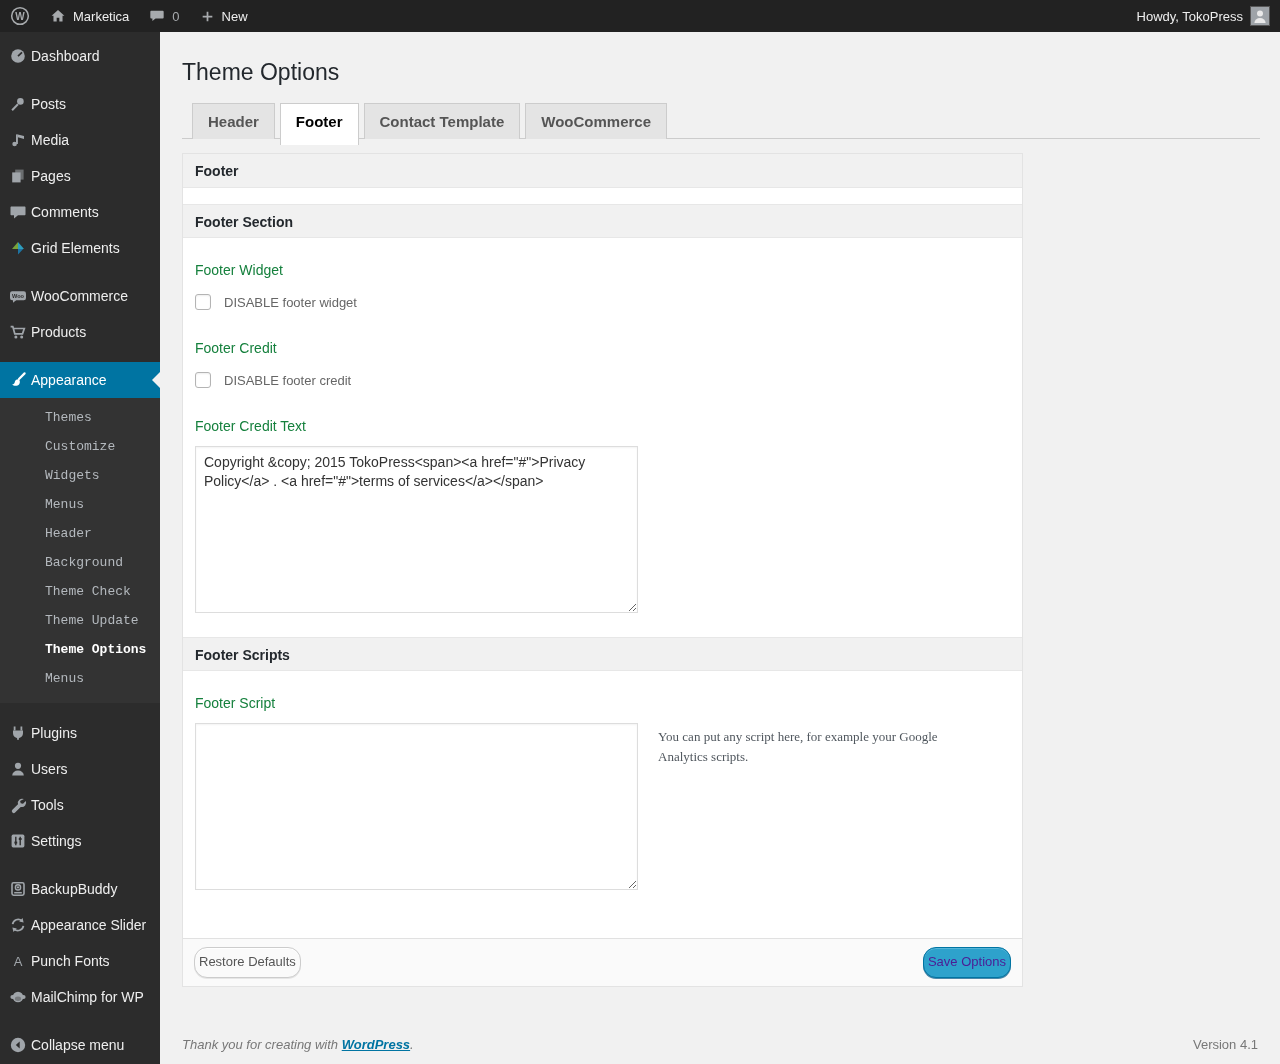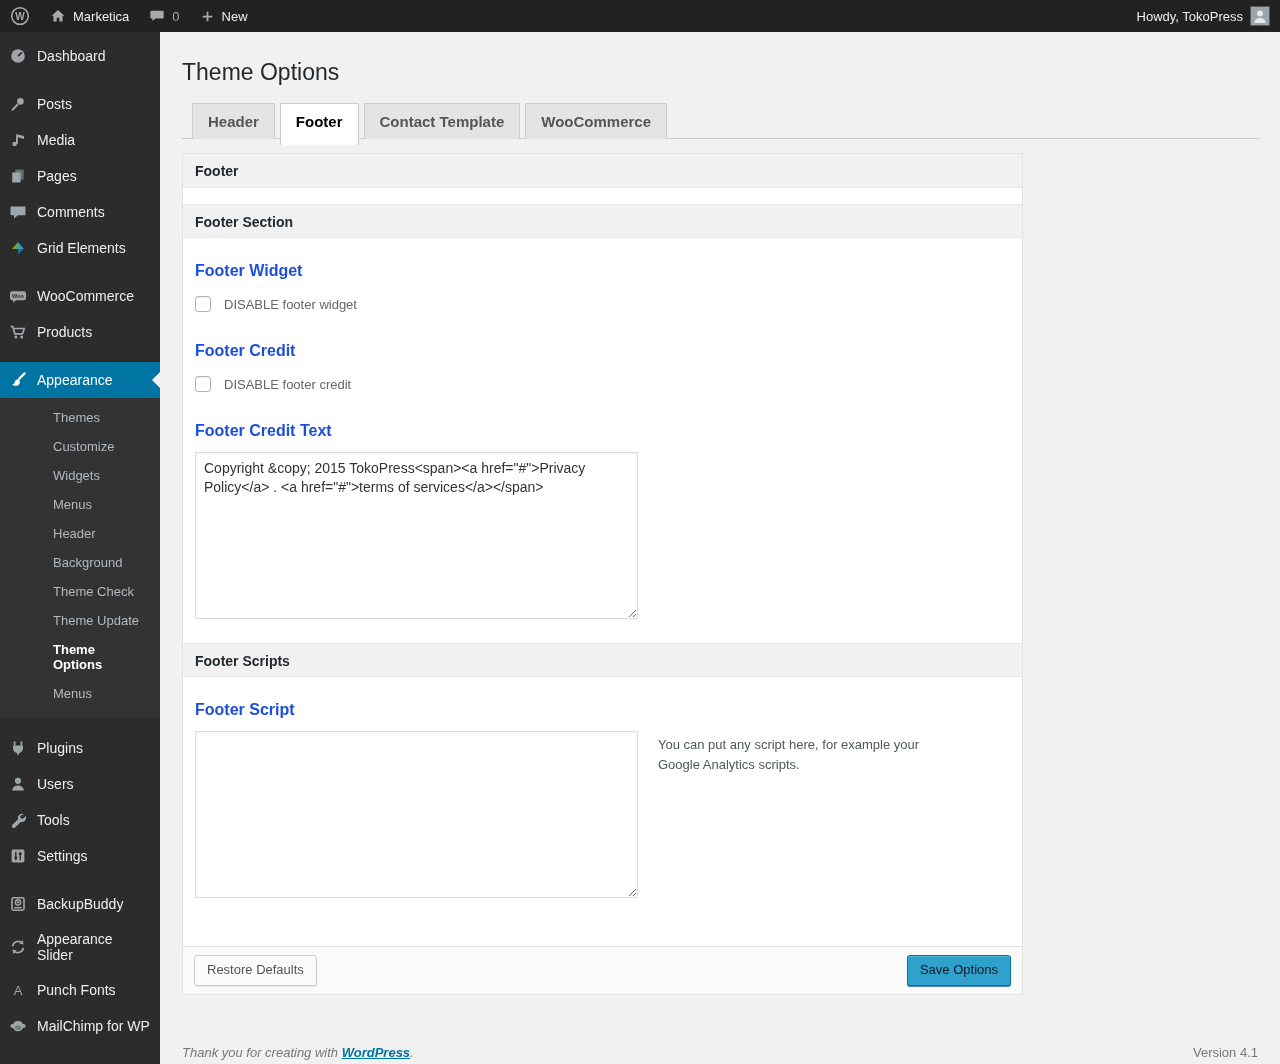--- a/index.html
+++ b/index.html
@@ -18,32 +18,32 @@
   .ab-item svg { display:block; }
   .ab-icon { color:#a7aaad; display:flex; align-items:center; }
   .ab-count { color:#a7aaad; }
   .ab-right { margin-left:auto; display:flex; align-items:center; }
   .wp-logo-circle { width:20px; height:20px; display:flex; align-items:center; justify-content:center; }
   .avatar { width:20px; height:20px; overflow:hidden; border:1px solid #555; }
   
   #layout { display:flex; min-height:1032px; }
   #sidebar { width:160px; flex-shrink:0; background:#2c2c2c; padding:6px 0 20px; }
   .menu-item {
-    display:flex; align-items:center; gap:9px; padding:9px 8px;
+    display:flex; align-items:center; gap:3px; padding:9px 8px;
     color:#eee; font-size:14px; cursor:pointer; position:relative;
   }
   .micon { width:20px; height:18px; color:#a0a5aa; display:flex; align-items:center; justify-content:center; flex-shrink:0; font-size:13px; }
   .menu-item.active { background:#0074a2; color:#fff; }
   .menu-item.active .micon { color:#fff; }
   .menu-item.active::after {
     content:""; position:absolute; right:0; top:50%; margin-top:-8px;
     border:8px solid transparent; border-right-color:#f1f1f1;
   }
   .menu-gap { height:12px; }
-  .submenu { background:#333; padding:5px 16px 10px; }
+  .submenu { background:#333; padding:5px 8px 10px;font-family:Liberation Mono, monospace; }
   .submenu-item { display:block; padding:7px 0 7px 37px; color:#b4b9be; font-size:13px; cursor:pointer; }
   .submenu-item.current { color:#fff; font-weight:bold; }
   
   #content { flex:1; padding:20px 20px 0 22px; background:#f1f1f1; }
   .page-title { font-size:23px; font-weight:500; color:#23282d; margin:0; padding:6px 0 4px; line-height:29px; }
   .nav-tabs { display:flex; align-items:flex-end; border-bottom:1px solid #ccc; margin-top:12px; padding-left:10px; }
   .nav-tab {
     background:#e4e4e4; border:1px solid #ccc; border-bottom:none;
     color:#555; font-size:15px; font-weight:600; padding:9px 15px;
     margin:0 5px -1px 0; cursor:pointer; white-space:nowrap;
@@ -55,47 +55,47 @@
   .panel { width:841px; background:#fff; border:1px solid #e3e3e3; margin-top:14px; }
   .panel-bar {
     background:#f1f1f1; height:34px; line-height:34px; padding:0 12px;
     font-size:14px; font-weight:600; color:#23282d;
   }
   .panel-bar.first { border-bottom:1px solid #e7e7e7; }
   .white-gap { height:16px; background:#fff; }
   .panel-bar.section { border-top:1px solid #e7e7e7; border-bottom:1px solid #e7e7e7; }
   .panel-body { padding:6px 12px 24px; }
   .panel-body.scripts { padding-bottom:48px; }
-  .field-label { font-size:16px; font-weight:bold; color:#1d4ed8; margin-top:30px; }
+  .field-label { font-size:14px; font-weight:normal; color:#15803d; margin-top:30px; }
   .field-label.first { margin-top:18px; }
   .check-row { display:flex; align-items:center; gap:13px; margin-top:16px; color:#666; font-size:13px; }
   input[type="checkbox"] {
     appearance:none; -webkit-appearance:none; width:16px; height:16px; margin:0;
     border:1px solid #b4b4b4; border-radius:3px; background:#fff;
     box-shadow:inset 0 1px 2px rgba(0,0,0,.07); cursor:pointer;
   }
   textarea {
     width:443px; height:167px; margin-top:12px; padding:6px 8px;
     border:1px solid #ddd; box-shadow:inset 0 1px 2px rgba(0,0,0,.05);
     font-family:"Liberation Sans", sans-serif; font-size:14px; line-height:1.35; color:#333;
     resize:both; display:block;
   }
   .script-row { display:flex; align-items:flex-start; gap:20px; }
-  .help-text { width:300px; margin-top:16px; font-size:13px; color:#50575e; line-height:1.55; }
+  .help-text { width:300px; margin-top:16px; font-size:13px; color:#50575e; line-height:1.55;font-family:Liberation Serif, serif; }
   .panel-footer {
     background:#fafafa; border-top:1px solid #e1e1e1; padding:8px 11px;
     display:flex; justify-content:space-between; align-items:center;
   }
-  .btn { font-size:13px; border-radius:3px; padding:5px 12px; cursor:pointer; line-height:1.45; }
+  .btn { font-size:13px; border-radius:13px; padding:5px 4px; cursor:pointer; line-height:1.45; }
   .btn-secondary {
     background:#fafafa; border:1px solid #ccc; color:#555;
     box-shadow:inset 0 1px 0 #fff, 0 1px 0 rgba(0,0,0,.08);
   }
   .btn-primary {
-    background:#2ea2cc; border:1px solid #0074a2; color:#0f172a;
+    background:#2ea2cc; border:1px solid #0074a2; color:#4c1d95;
     box-shadow:inset 0 1px 0 rgba(120,200,230,.5), 0 1px 0 rgba(0,86,132,.7);
   }
   
   .page-footer { display:flex; justify-content:space-between; margin-top:50px; padding:0 2px 20px 0; color:#777; font-size:13px; }
   .thanks { font-style:italic; }
   .thanks a { color:#0074a2; font-style:italic; text-decoration:underline; cursor:pointer;font-weight:bold; }
 </style>
 </head>
 <body>
 

